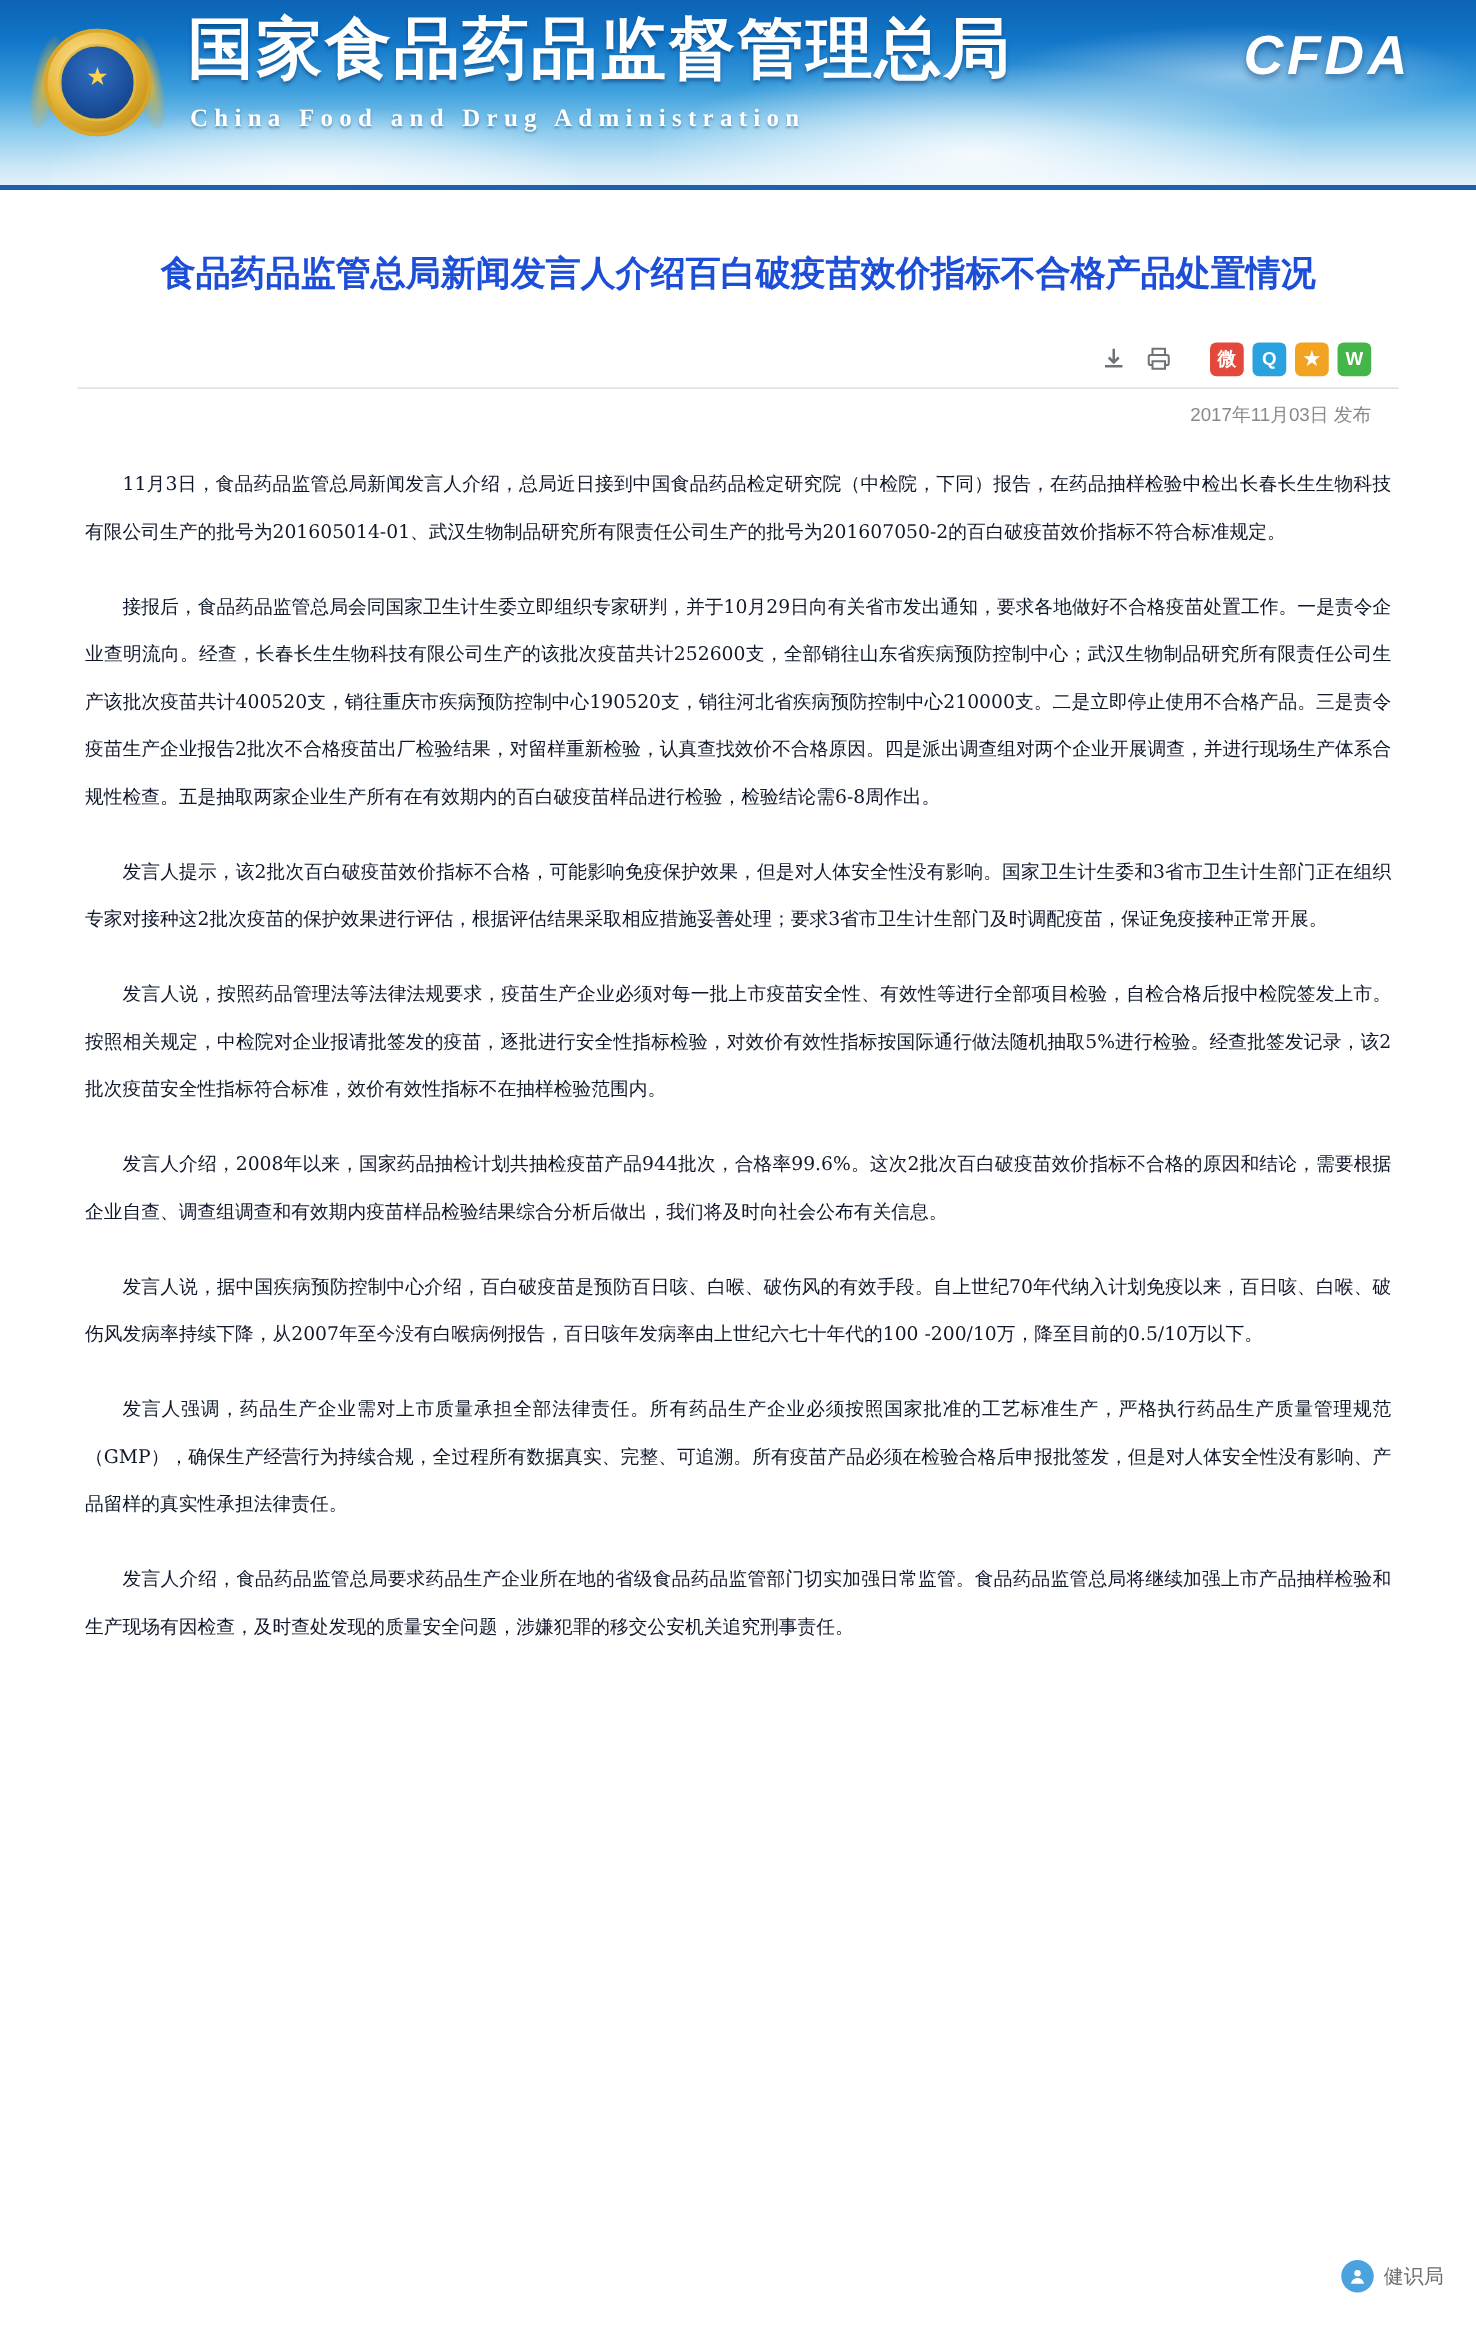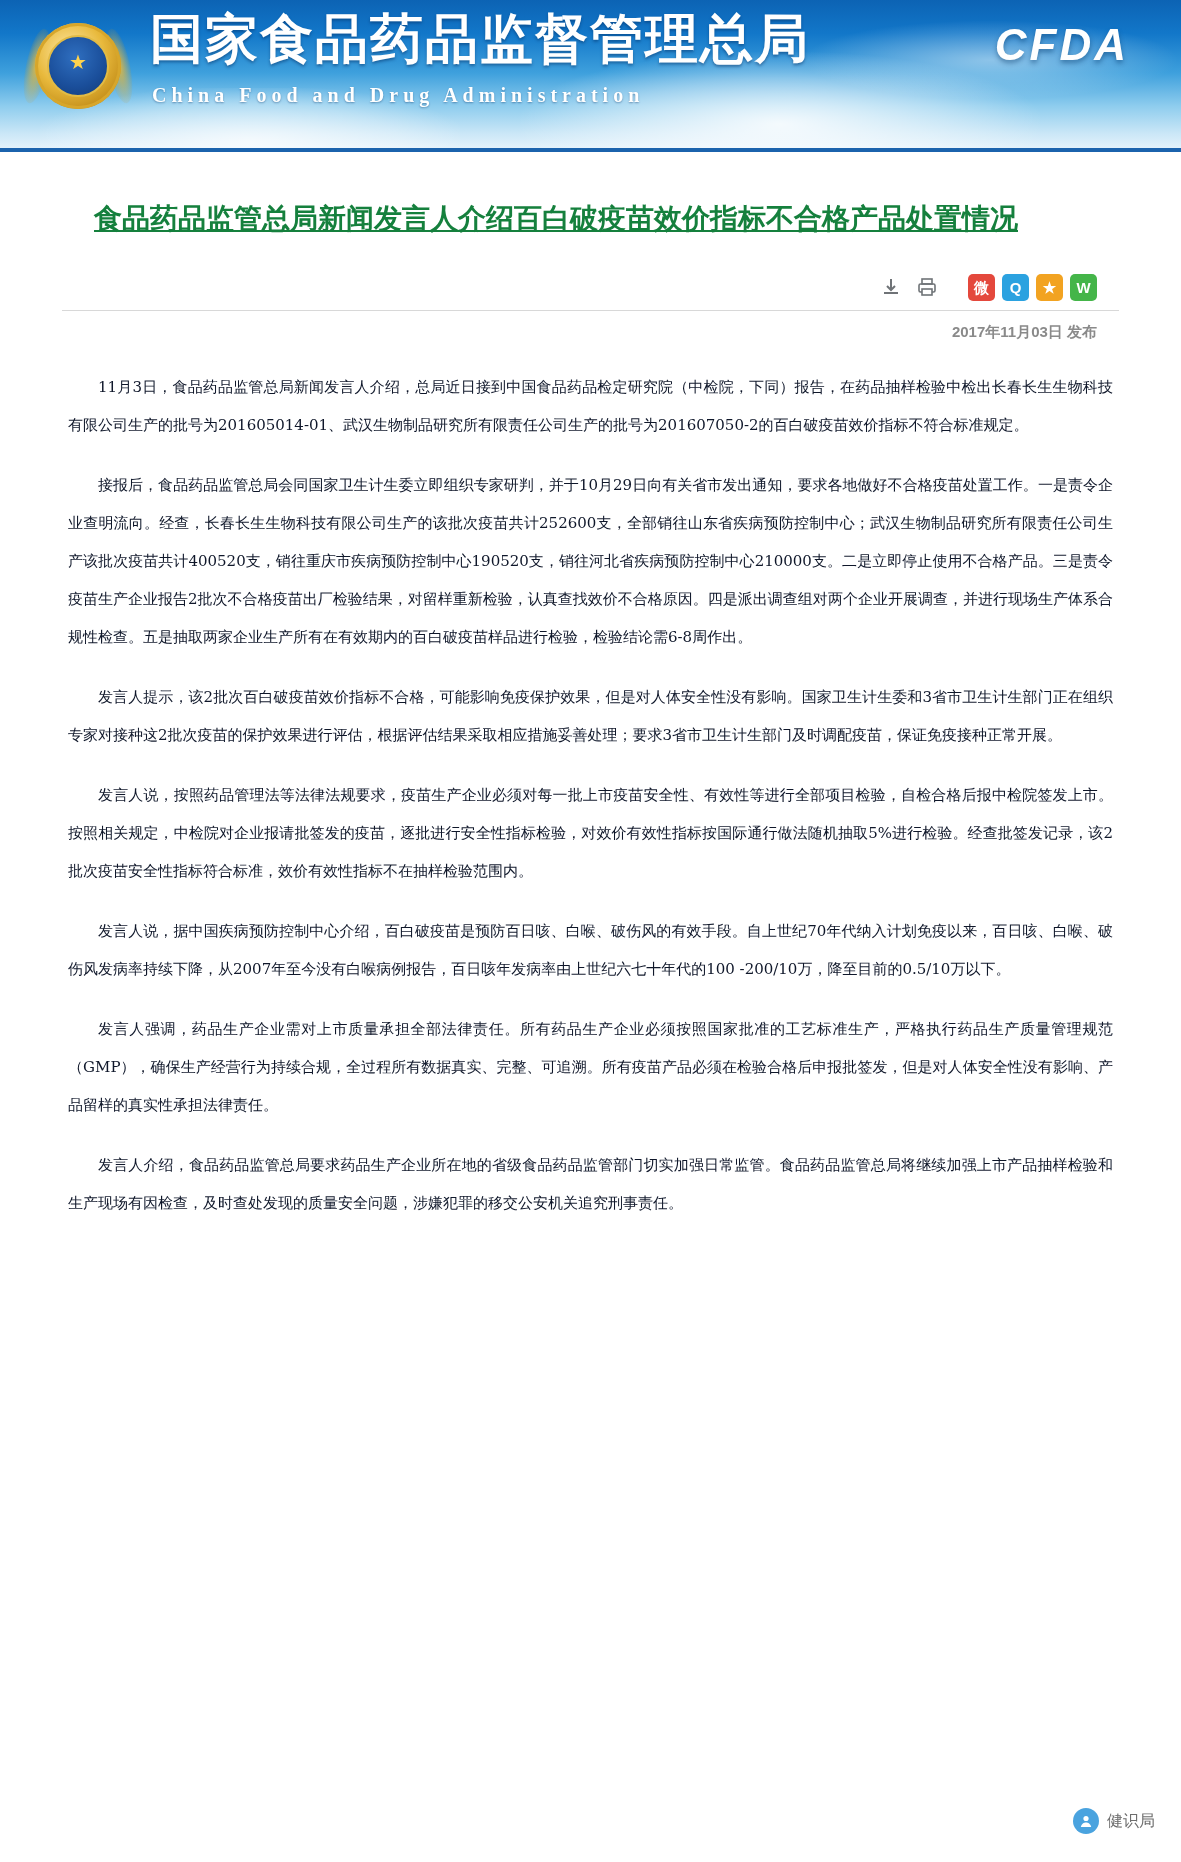--- a/index.html
+++ b/index.html
@@ -125,27 +125,26 @@
     height: 4px;
     background: #1b63ad;
   }
 
   
   .content {
     padding: 0 62px;
   }
   .article-title {
     margin: 44px 32px 0 32px;
-    text-align: left;
+    text-align: center;
     font-family: "DejaVu Serif", "Liberation Serif", serif;
     font-weight: bold;
     font-size: 28px;
     line-height: 46px;
-    color: #15803d;
-    text-decoration: underline;
+    color: #1d4ed8;
   }
   .tool-row {
     display: flex;
     align-items: center;
     justify-content: flex-end;
     gap: 10px;
     margin-top: 30px;
     padding-right: 22px;
     height: 30px;
   }
@@ -182,21 +181,20 @@
   .divider {
     margin: 8px 0 0 0;
     border-top: 1px solid #d8d8d8;
   }
   .pubdate {
     text-align: right;
     padding: 12px 22px 0 0;
     font-family: "Liberation Sans", "DejaVu Sans", sans-serif;
     font-size: 15px;
     color: #8a8a8a;
-    font-weight: bold;
   }
 
   .article-body {
     margin-top: 26px;
     padding: 0 6px;
   }
   .article-body p {
     margin: 0 0 22px 0;
     text-indent: 2em;
     font-family: "DejaVu Serif", "Liberation Serif", serif;
@@ -284,20 +282,21 @@
 
     <div class="divider"></div>
 
     <div class="pubdate">2017年11月03日  发布</div>
 
     <div class="article-body">
       <p>11月3日，食品药品监管总局新闻发言人介绍，总局近日接到中国食品药品检定研究院（中检院，下同）报告，在药品抽样检验中检出长春长生生物科技有限公司生产的批号为201605014-01、武汉生物制品研究所有限责任公司生产的批号为201607050-2的百白破疫苗效价指标不符合标准规定。</p>
       <p>接报后，食品药品监管总局会同国家卫生计生委立即组织专家研判，并于10月29日向有关省市发出通知，要求各地做好不合格疫苗处置工作。一是责令企业查明流向。经查，长春长生生物科技有限公司生产的该批次疫苗共计252600支，全部销往山东省疾病预防控制中心；武汉生物制品研究所有限责任公司生产该批次疫苗共计400520支，销往重庆市疾病预防控制中心190520支，销往河北省疾病预防控制中心210000支。二是立即停止使用不合格产品。三是责令疫苗生产企业报告2批次不合格疫苗出厂检验结果，对留样重新检验，认真查找效价不合格原因。四是派出调查组对两个企业开展调查，并进行现场生产体系合规性检查。五是抽取两家企业生产所有在有效期内的百白破疫苗样品进行检验，检验结论需6-8周作出。</p>
       <p>发言人提示，该2批次百白破疫苗效价指标不合格，可能影响免疫保护效果，但是对人体安全性没有影响。国家卫生计生委和3省市卫生计生部门正在组织专家对接种这2批次疫苗的保护效果进行评估，根据评估结果采取相应措施妥善处理；要求3省市卫生计生部门及时调配疫苗，保证免疫接种正常开展。</p>
       <p>发言人说，按照药品管理法等法律法规要求，疫苗生产企业必须对每一批上市疫苗安全性、有效性等进行全部项目检验，自检合格后报中检院签发上市。按照相关规定，中检院对企业报请批签发的疫苗，逐批进行安全性指标检验，对效价有效性指标按国际通行做法随机抽取5%进行检验。经查批签发记录，该2批次疫苗安全性指标符合标准，效价有效性指标不在抽样检验范围内。</p>
+      <p>发言人介绍，2008年以来，国家药品抽检计划共抽检疫苗产品944批次，合格率99.6%。这次2批次百白破疫苗效价指标不合格的原因和结论，需要根据企业自查、调查组调查和有效期内疫苗样品检验结果综合分析后做出，我们将及时向社会公布有关信息。</p>
       <p>发言人说，据中国疾病预防控制中心介绍，百白破疫苗是预防百日咳、白喉、破伤风的有效手段。自上世纪70年代纳入计划免疫以来，百日咳、白喉、破伤风发病率持续下降，从2007年至今没有白喉病例报告，百日咳年发病率由上世纪六七十年代的100 -200/10万，降至目前的0.5/10万以下。</p>
       <p>发言人强调，药品生产企业需对上市质量承担全部法律责任。所有药品生产企业必须按照国家批准的工艺标准生产，严格执行药品生产质量管理规范（GMP），确保生产经营行为持续合规，全过程所有数据真实、完整、可追溯。所有疫苗产品必须在检验合格后申报批签发，但是对人体安全性没有影响、产品留样的真实性承担法律责任。</p>
       <p>发言人介绍，食品药品监管总局要求药品生产企业所在地的省级食品药品监管部门切实加强日常监管。食品药品监管总局将继续加强上市产品抽样检验和生产现场有因检查，及时查处发现的质量安全问题，涉嫌犯罪的移交公安机关追究刑事责任。</p>
     </div>
   </div>
 
   <div class="footer-badge">
     <span class="avatar">
       <svg width="16" height="16" viewBox="0 0 16 16" aria-hidden="true">
         <circle cx="8" cy="5.5" r="2.6" fill="#ffffff"></circle>

